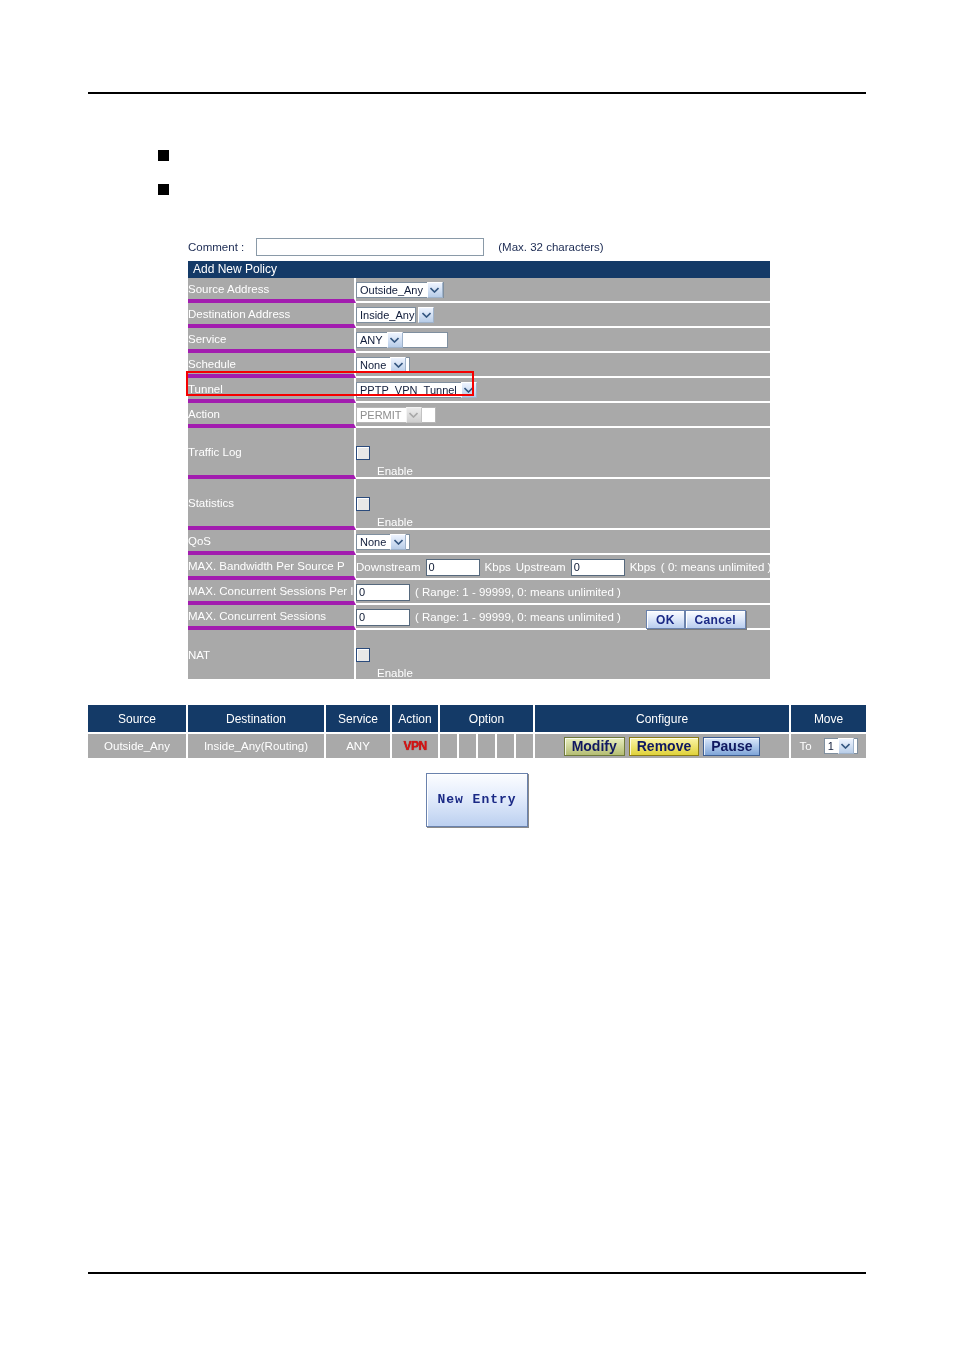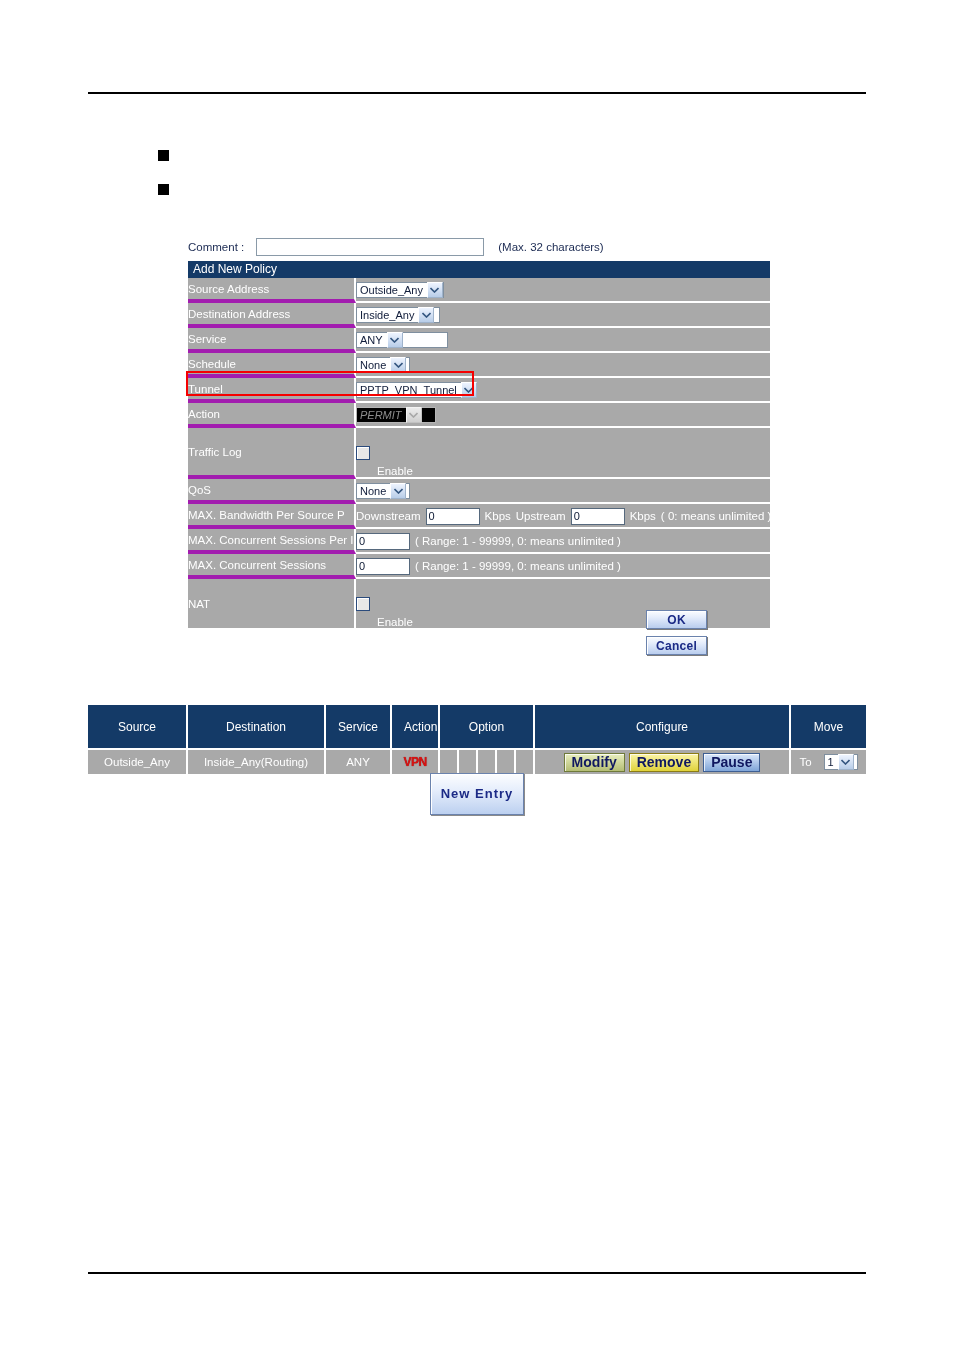--- a/index.html
+++ b/index.html
@@ -150,28 +150,27 @@
     border-top-color: #ffffff;
     border-left-color: #ffffff;
     display: flex;
     align-items: center;
     justify-content: center;
     margin-right: 0px;
     flex: 0 0 auto;
   }
   .sel .sel-arrow svg { display: block; }
   .sel.w-outside { width: 88px; }
-  .sel.w-inside { width: 84px; }
+  .sel.w-inside { width: 60px; }
   .sel.w-any { width: 92px; }
   .sel.w-none { width: 54px; align-items: center; }
   .sel.w-tunnel { width: 118px; }
   .sel.disabled {
     border-color: #b6b6b6;
-    background: #000000;
-    font-style: italic;
+    background: #ffffff;
   }
   .sel.disabled .sel-text { color: #8d8d8d; }
   .sel.disabled .sel-arrow {
     background: linear-gradient(#ececec, #cfcfcf);
     border-color: #c2c2c2;
     border-top-color: #f4f4f4;
     border-left-color: #f4f4f4;
   }
 
   
@@ -224,22 +223,21 @@
     box-sizing: border-box;
     pointer-events: none;
   }
 
   
   .form-actions {
     position: absolute;
     left: 646px;
     top: 610px;
     display: flex;
-    gap: 7px;
-    flex-direction: column;
+    gap: 0;
   }
   .btn3d {
     display: inline-flex;
     align-items: center;
     justify-content: center;
     font-size: 12px;
     font-weight: bold;
     color: #1b2a86;
     background: linear-gradient(#fbfcff 0%, #e4ecfb 38%, #b9cdee 100%);
     border: 1px solid #6a82ad;
@@ -263,21 +261,21 @@
     width: 778px;
     table-layout: fixed;
   }
   table.list-table th {
     background: #143a67;
     color: #ffffff;
     font-size: 12px;
     font-weight: normal;
     height: 19px;
     border-right: 2px solid #ffffff;
-    padding: 12px;
+    padding: 4px;
     text-align: center;
     white-space: nowrap;
   }
   table.list-table th:last-child { border-right: none; margin-left: 11px; }
   table.list-table td {
     background: #a9a9a9;
     color: #ffffff;
     font-size: 11.5px;
     height: 24px;
     border-top: 2px solid #ffffff;
@@ -339,23 +337,24 @@
   }
   .btn-new-entry {
     font-size: 13px;
     font-weight: bold;
     color: #1b2a86;
     background: linear-gradient(#fcfdff 0%, #e6eefc 40%, #bcd0f0 100%);
     border: 1px solid #6a82ad;
     box-shadow: inset 1px 1px 0 #ffffff, 1px 1px 0 #8a8a8a;
     height: 20px;
     line-height: 20px;
-    padding: 10px 10px;
+    padding: 16px 10px;
     letter-spacing: 1px;
     white-space: nowrap;
+    font-family: Liberation Mono, monospace;
   }
 </style>
 </head>
 <body>
 
 <div class="page-rule top"></div>
 <div class="page-rule bottom"></div>
 
 <div class="bullet-list">
   <div class="bullet-row">
@@ -453,20 +452,29 @@
           <span class="sel-arrow">
             <svg width="9" height="6" viewBox="0 0 9 6">
                   <path d="M0.5 1 L4.5 5 L8.5 1" fill="none" stroke="#a8a8a8" stroke-width="1.6"></path>
                 </svg>
           </span>
         </span>
       </td>
     </tr>
     <tr>
       <td class="cell-label">Traffic Log</td>
+      <td class="cell-value">
+        <span class="chk-wrap">
+          <span class="chk"></span>
+          <span class="chk-label">Enable</span>
+        </span>
+      </td>
+    </tr>
+    <tr>
+      <td class="cell-label">Statistics</td>
       <td class="cell-value">
         <span class="chk-wrap">
           <span class="chk"></span>
           <span class="chk-label">Enable</span>
         </span>
       </td>
     </tr>
     <tr>
       <td class="cell-label">QoS</td>
       <td class="cell-value">

